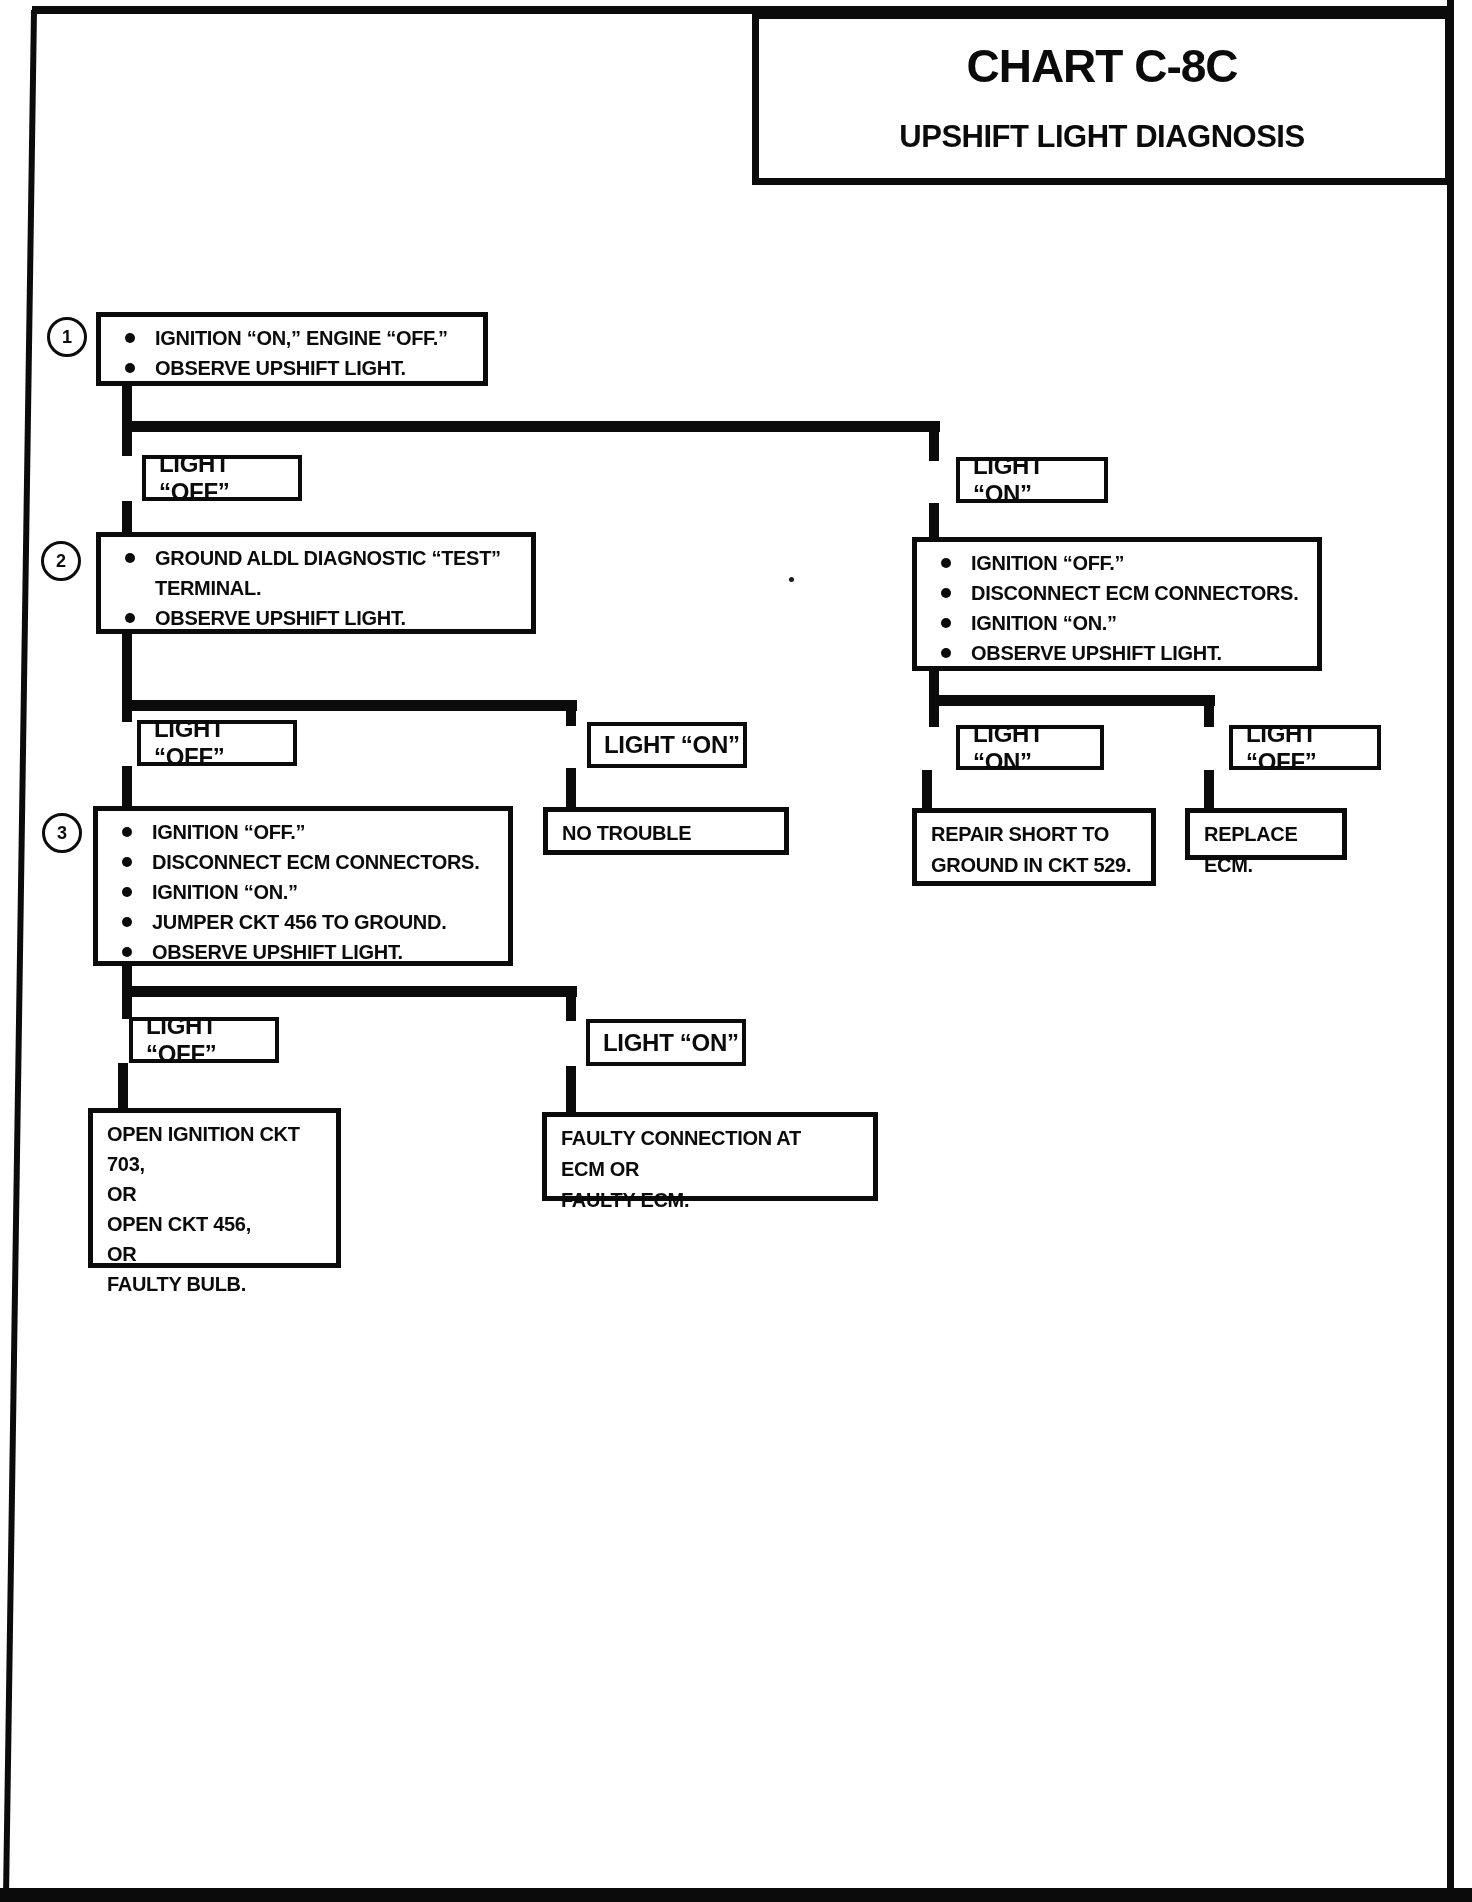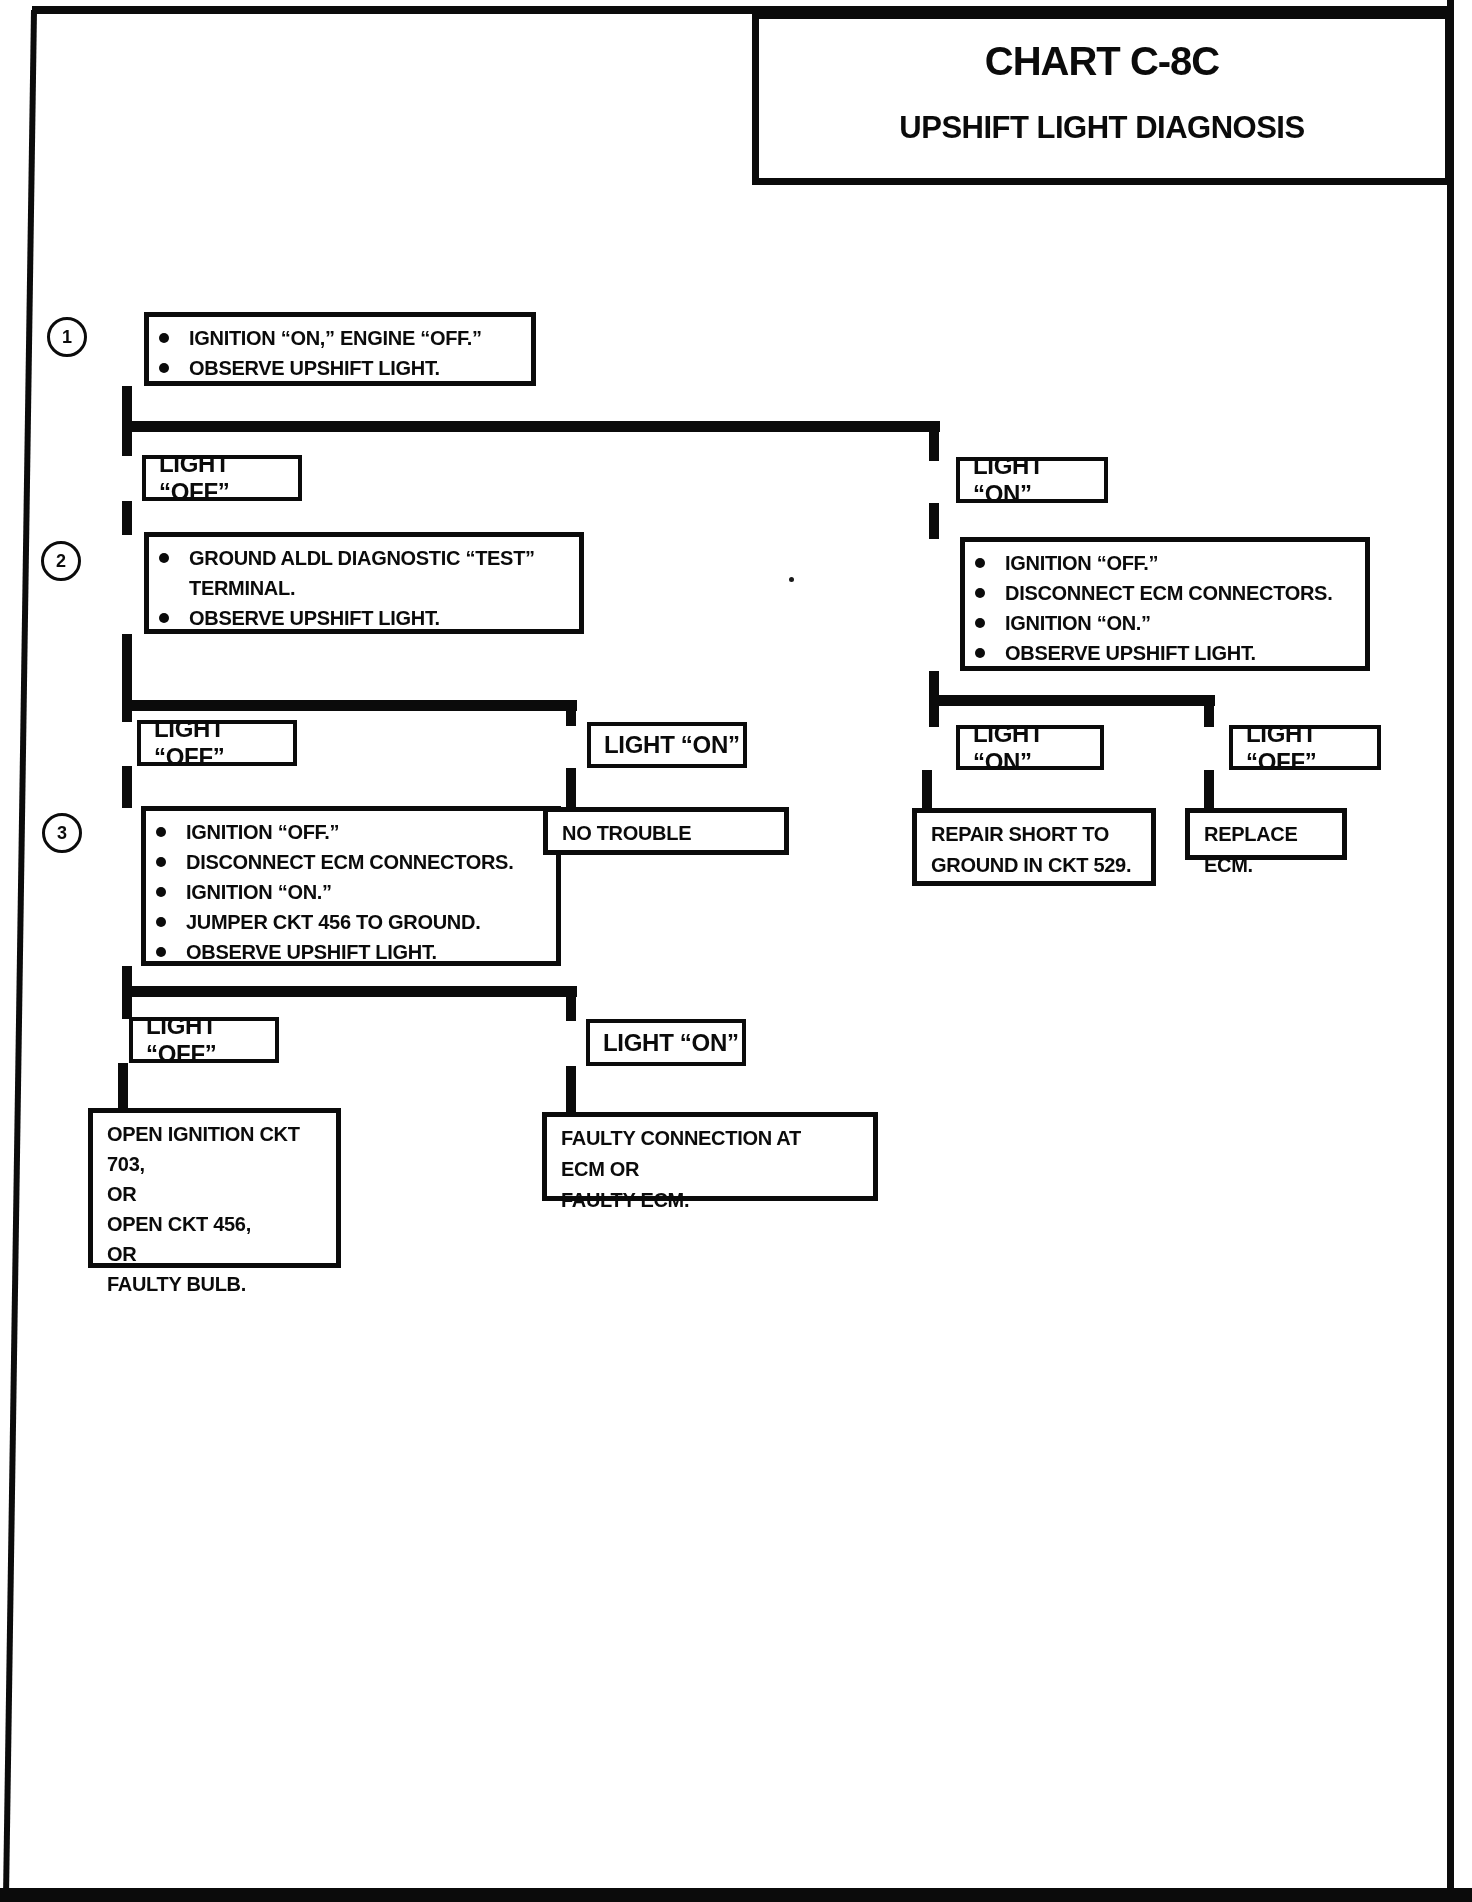--- a/index.html
+++ b/index.html
@@ -17,21 +17,21 @@
   .conn{position:absolute;background:#0b0b0b;}
   
   .fbox{
     position:absolute;
     background:#fff;
     border:4px solid #0b0b0b;
     box-sizing:border-box;
     font-weight:700;
     letter-spacing:-0.3px;
   }
-  .steps{border-width:5px;padding:6px 10px 0 8px;margin-left:48px;}
+  .steps{border-width:5px;padding:6px 10px 0 22px;}
   .steps .li{display:flex;align-items:flex-start;line-height:30px;font-size:20px;}
   .steps .li .dot{
     flex:0 0 auto;width:10px;height:10px;border-radius:50%;
     background:#0b0b0b;margin:10px 20px 0 2px;
   }
   .steps .li .txt{flex:1 1 auto;}
   .label-box{
     display:flex;align-items:center;
     font-size:24px;padding:0 0 0 13px;margin-left:44px;
   }
@@ -40,21 +40,21 @@
     position:absolute;width:34px;height:34px;border-radius:50%;
     border:3px solid #0b0b0b;background:#fff;
     display:flex;align-items:center;justify-content:center;
     font-size:18px;font-weight:700;
   }
   .titlebox{
     position:absolute;left:752px;top:12px;width:700px;height:173px;
     border:7px solid #0b0b0b;box-sizing:border-box;background:#fff;
     text-align:center;
   }
-  .titlebox .t1{font-size:40px;font-weight:700;letter-spacing:-1px;margin-top:20px;}
+  .titlebox .t1{font-size:46px;font-weight:700;letter-spacing:-1px;margin-top:20px;}
   .titlebox .t2{font-size:31px;font-weight:700;letter-spacing:-0.5px;margin-top:26px;}
   .artifact-dot{position:absolute;width:5px;height:5px;border-radius:50%;background:#1a1a1a;}
 </style>
 </head>
 <body>
 
 <div class="page">
 
   <div class="pborder" style="left:32px;top:6px;width:1420px;height:8px;"></div>
   <div class="pborder" style="left:31px;top:10px;width:6px;height:1882px;transform:rotate(0.85deg);transform-origin:top left;"></div>

